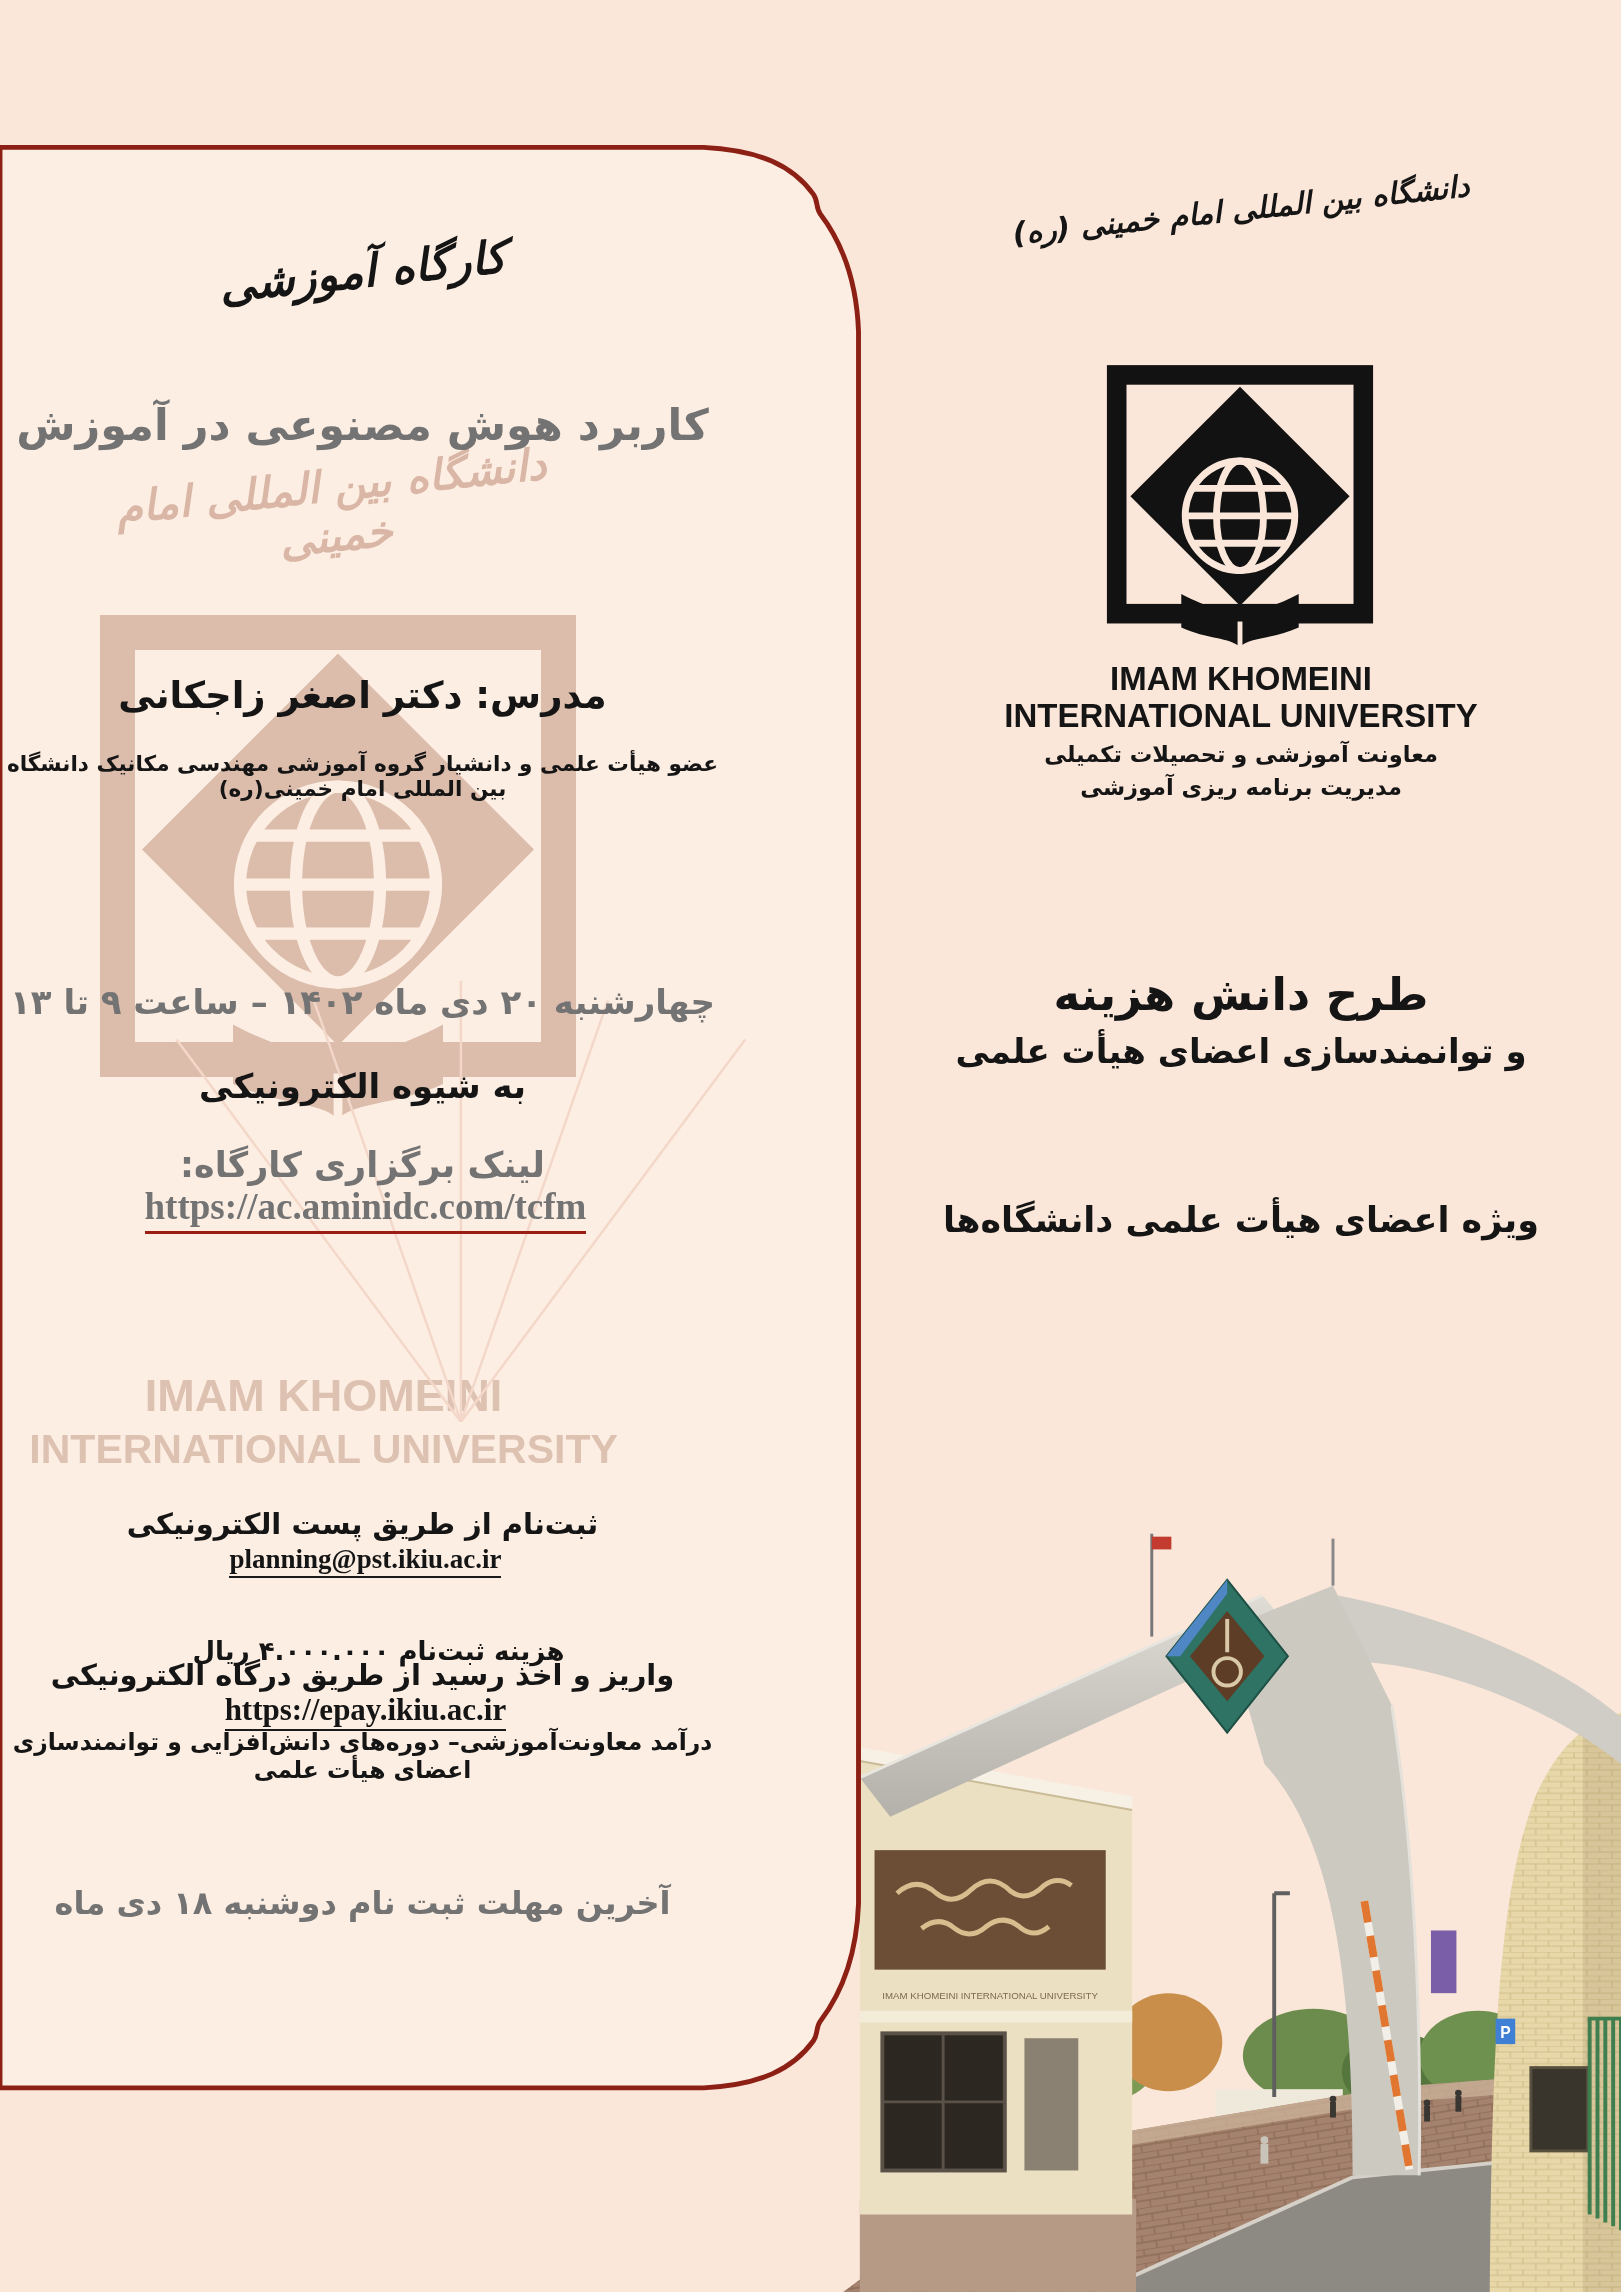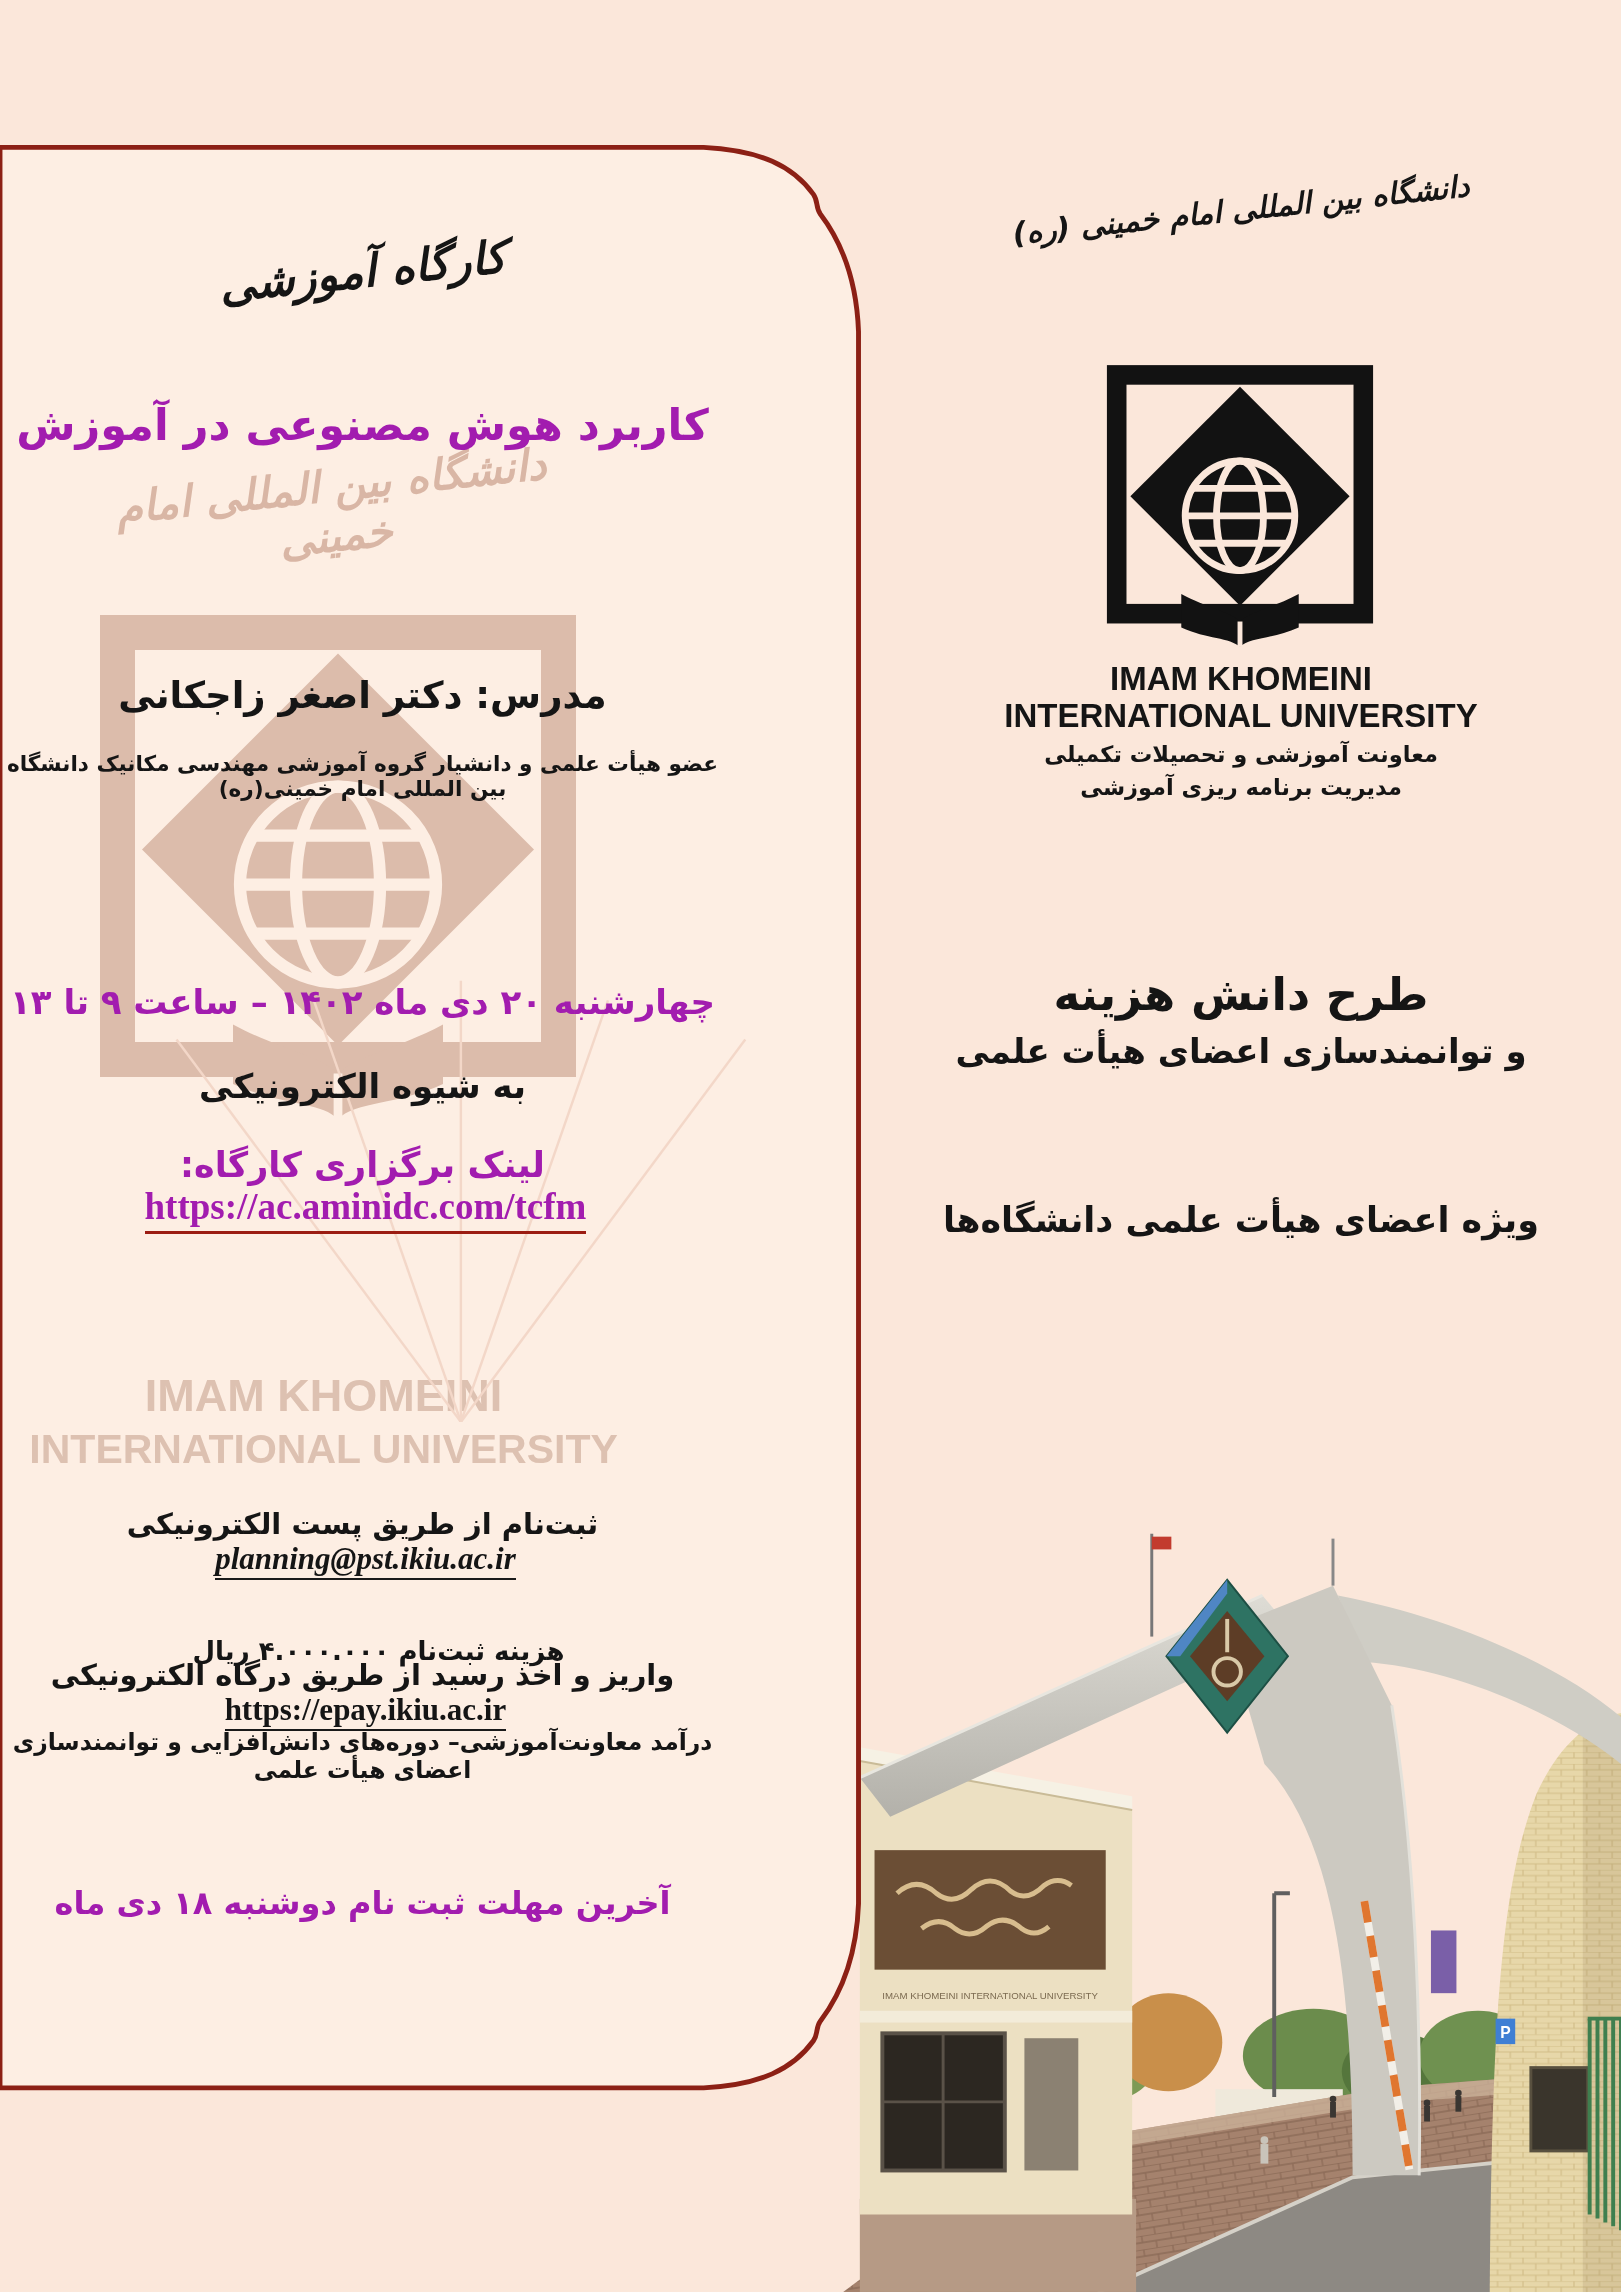--- a/index.html
+++ b/index.html
@@ -9,21 +9,21 @@
     font-family:"DejaVu Sans",sans-serif;
   }
   .abs{position:absolute;}
   .layer-photo{z-index:1;}
   .layer-frame{z-index:2;}
   .layer-wm{z-index:3;}
   .layer-content{z-index:4;}
   
   .lline{position:absolute;left:0;width:725px;text-align:center;font-weight:bold;color:#151515;}
   .fa{direction:rtl;unicode-bidi:isolate;}
-  .red{color:#a21caf;}
+  .red{color:#737373;}
   .navy{color:#2e3a8e;}
   .script-style{font-style:italic;transform:rotate(-6deg);}
   .url-serif{font-family:"Liberation Serif",serif;font-weight:bold;direction:ltr;unicode-bidi:isolate;display:inline-block;}
   .u-red{border-bottom:3.9px solid #9b1c12;padding-bottom:3px;}
   .u-blk{border-bottom:2.9px solid #1a1a1a;padding-bottom:1px;}
   
   .rline{position:absolute;left:860px;width:762px;text-align:center;font-weight:bold;color:#151515;}
   .en-logo{font-family:"Liberation Sans",sans-serif;letter-spacing:0px;transform:scaleX(.97);}
   
   .wm{color:#d9b6a5;}
@@ -205,21 +205,21 @@
 
     <div class="lline fa" style="top:1066px;font-size:34px;">به شیوه الکترونیکی</div>
 
     <div class="lline fa" style="top:1145px;font-size:35px;">
       <span class="red">لینک برگزاری کارگاه:</span>
       <span class="url-serif u-red red" style="font-size:37px;margin-left:5.9px;">https://ac.aminidc.com/tcfm</span>
     </div>
 
     <div class="lline fa" style="top:1507px;font-size:29px;">
       <span>ثبت‌نام از طریق پست الکترونیکی</span>
-      <span class="url-serif u-blk" style="font-size:31px;margin-left:5.9px;font-style:italic;">planning@pst.ikiu.ac.ir</span>
+      <span class="url-serif u-blk" style="font-size:27px;margin-left:5.9px;">planning@pst.ikiu.ac.ir</span>
     </div>
 
     <div class="lline fa" style="top:1636px;font-size:26px;margin-left:16px;">هزینه ثبت‌نام ۴.۰۰۰.۰۰۰ ریال</div>
 
     <div class="lline fa" style="top:1658px;font-size:29px;">
       <span>واریز و اخذ رسید از طریق درگاه الکترونیکی</span>
       <span class="url-serif u-blk" style="font-size:31px;margin-left:5.9px;">https://epay.ikiu.ac.ir</span>
     </div>
 
     <div class="lline fa" style="top:1728px;font-size:23.5px;">درآمد معاونت‌آموزشی– دوره‌های دانش‌افزایی و توانمندسازی اعضای هیأت علمی</div>

